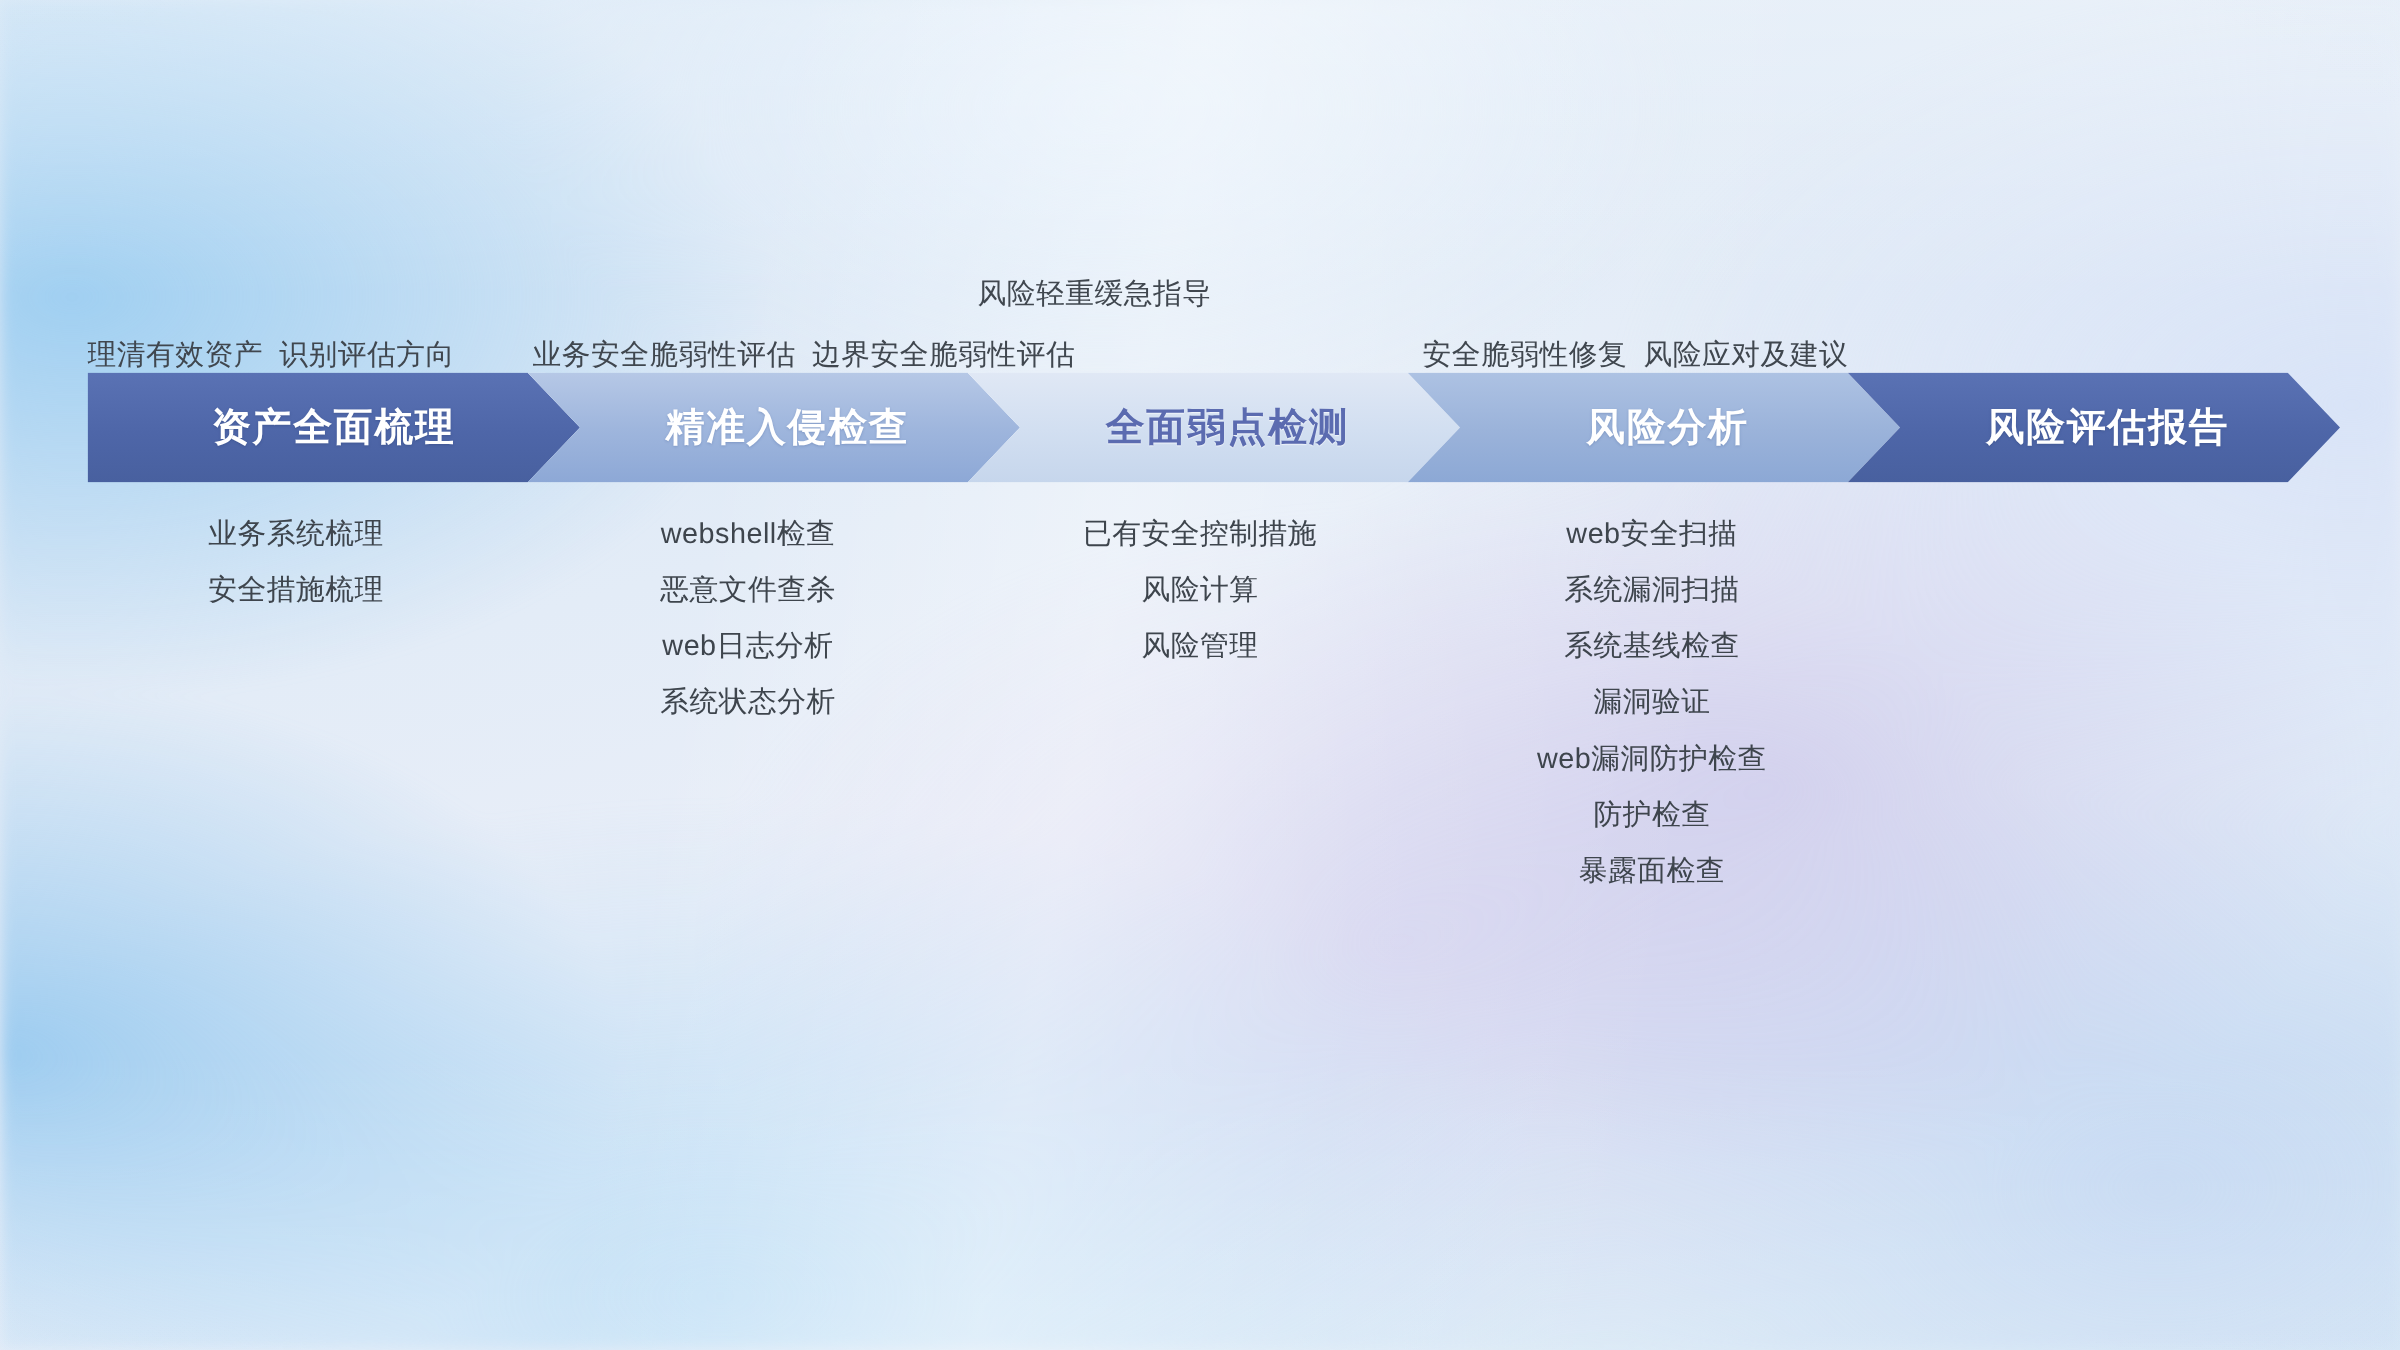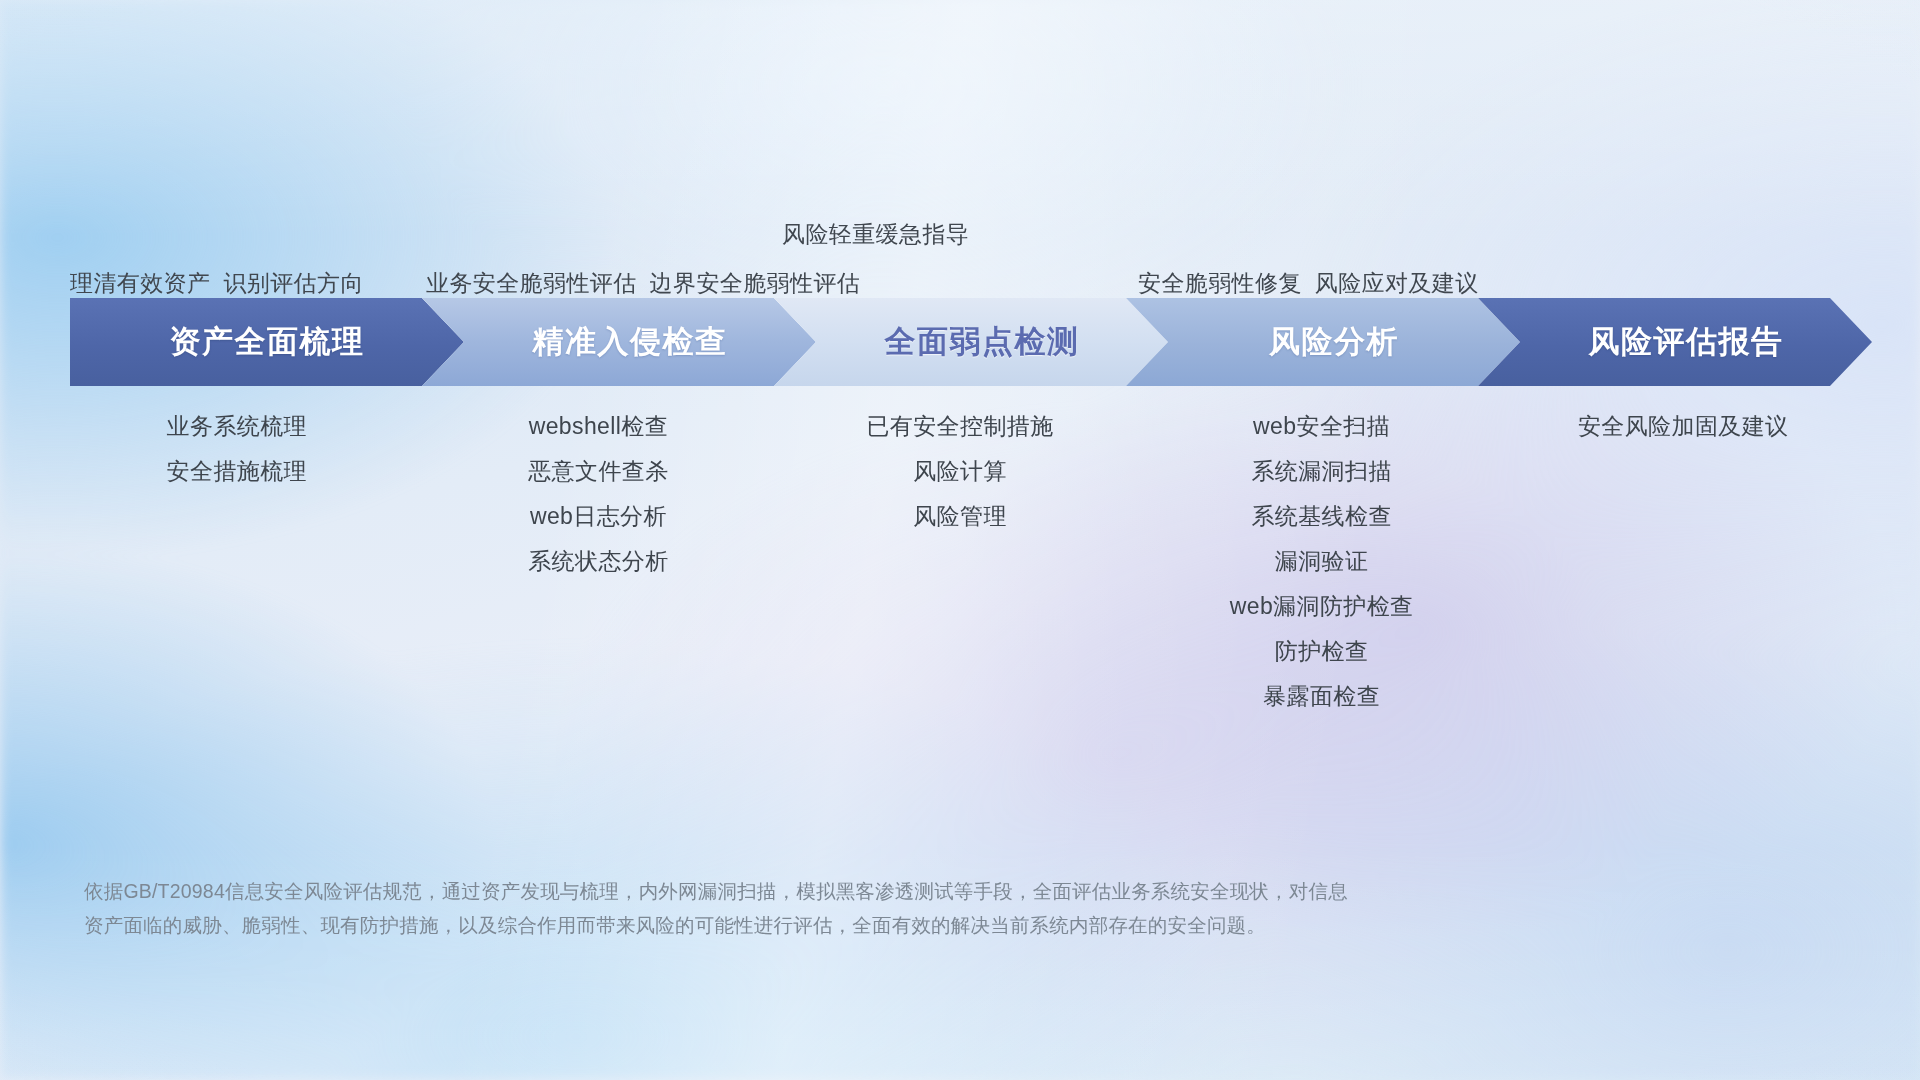--- a/index.html
+++ b/index.html
@@ -200,25 +200,16 @@
       <div class="botlist">
         <div class="t">web安全扫描</div>
         <div class="t">系统漏洞扫描</div>
         <div class="t">系统基线检查</div>
         <div class="t">漏洞验证</div>
         <div class="t">web漏洞防护检查</div>
         <div class="t">防护检查</div>
         <div class="t">暴露面检查</div>
       </div>
     </div>
-    <div class="col">
-      <div class="botlist">
-        <div class="t">安全风险加固及建议</div>
-      </div>
-    </div>
   </div>
 
-  <div id="footer">
-    <span class="fl">依据GB/T20984信息安全风险评估规范，通过资产发现与梳理，内外网漏洞扫描，模拟黑客渗透测试等手段，全面评估业务系统安全现状，对信息</span>
-    <span class="fl">资产面临的威胁、脆弱性、现有防护措施，以及综合作用而带来风险的可能性进行评估，全面有效的解决当前系统内部存在的安全问题。</span>
-  </div>
 
 </div>
 
 </body></html>

